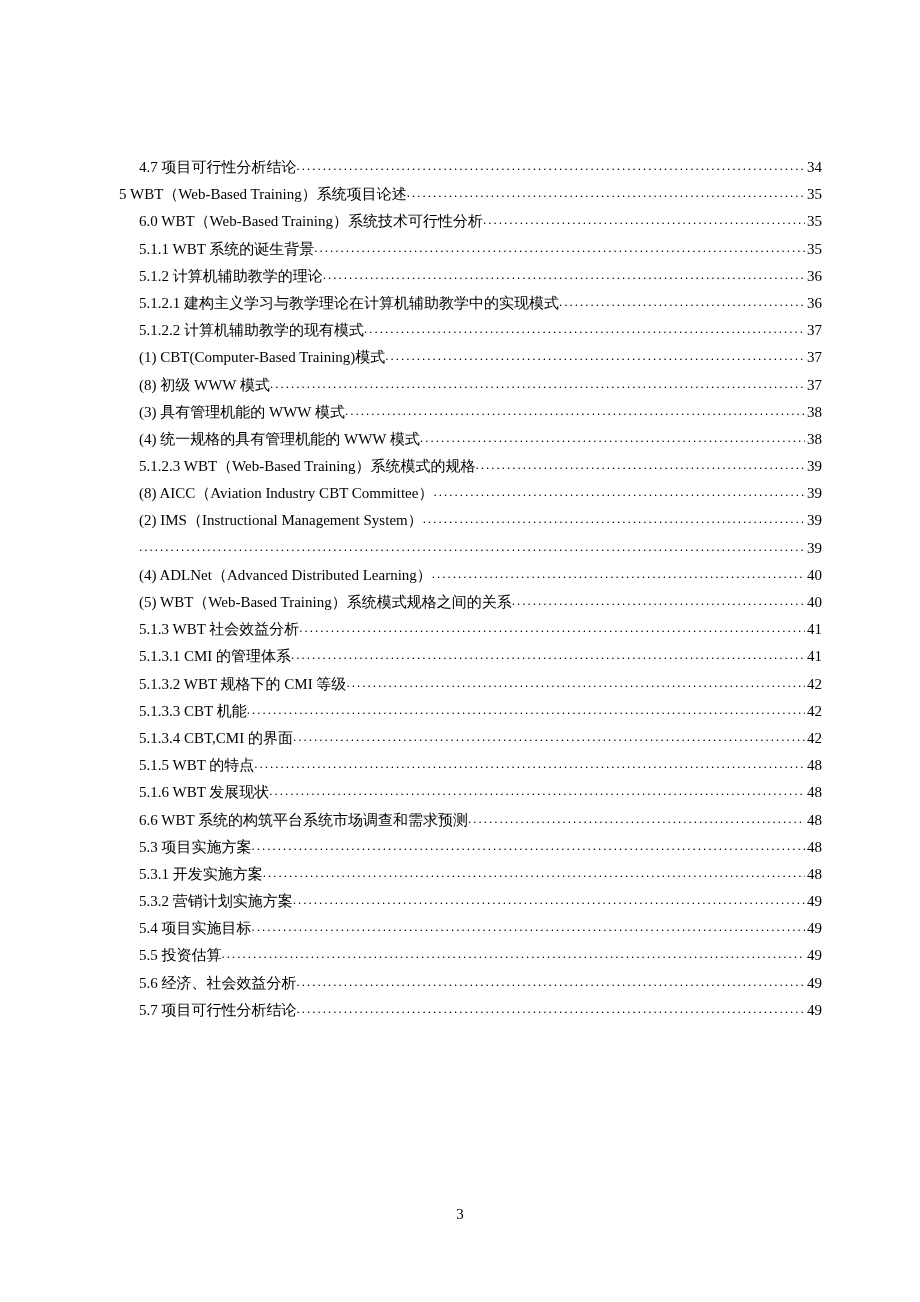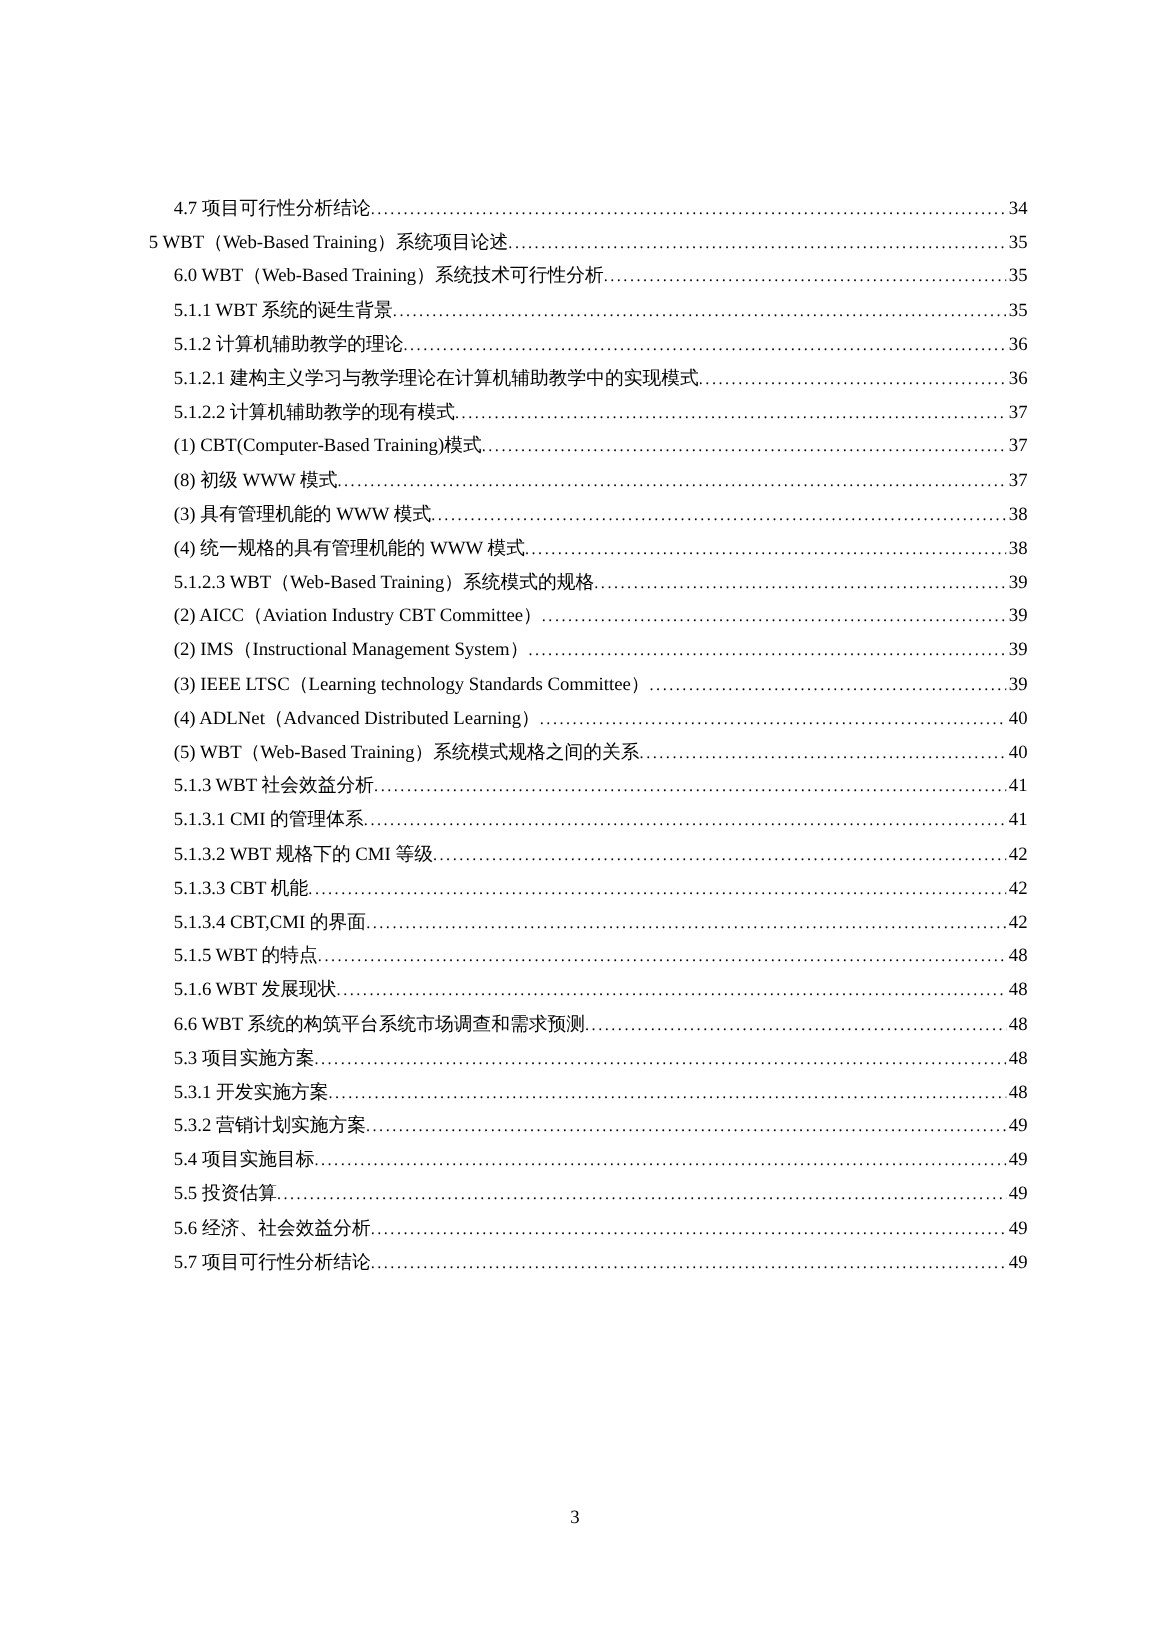--- a/index.html
+++ b/index.html
@@ -13,21 +13,21 @@
       height: 1302px;
       position: relative;
       line-height: 1.0;
     }
     .page {
       padding: 160px 98px 0 98px;
       box-sizing: border-box;
     }
     .toc-line {
       display: flex;
-      align-items: center;
+      align-items: flex-start;
       margin-bottom: 12.2px;
       white-space: nowrap;
     }
     .toc-line .label {
       flex-shrink: 0;
     }
     .toc-line .dots {
       flex: 1;
       overflow: hidden;
       letter-spacing: 2px;
@@ -113,31 +113,30 @@
         <span class="label">(4) 统一规格的具有管理机能的 WWW 模式</span>
         <span class="dots"></span>
         <span class="pg">38</span>
       </div>
       <div class="toc-line ind2">
         <span class="label">5.1.2.3 WBT（Web-Based Training）系统模式的规格</span>
         <span class="dots"></span>
         <span class="pg">39</span>
       </div>
       <div class="toc-line ind2">
-        <span class="label">(2) AICC（Aviation Industry CBT Committee）</span>
+        <span class="label">(8) AICC（Aviation Industry CBT Committee）</span>
         <span class="dots"></span>
         <span class="pg">39</span>
       </div>
       <div class="toc-line ind2">
         <span class="label">(2) IMS（Instructional Management System）</span>
         <span class="dots"></span>
         <span class="pg">39</span>
       </div>
       <div class="toc-line ind2">
-        <span class="label">(3) IEEE LTSC（Learning technology Standards Committee）</span>
         <span class="dots"></span>
         <span class="pg">39</span>
       </div>
       <div class="toc-line ind2">
         <span class="label">(4) ADLNet（Advanced Distributed Learning）</span>
         <span class="dots"></span>
         <span class="pg">40</span>
       </div>
       <div class="toc-line ind2">
         <span class="label">(5) WBT（Web-Based Training）系统模式规格之间的关系</span>

